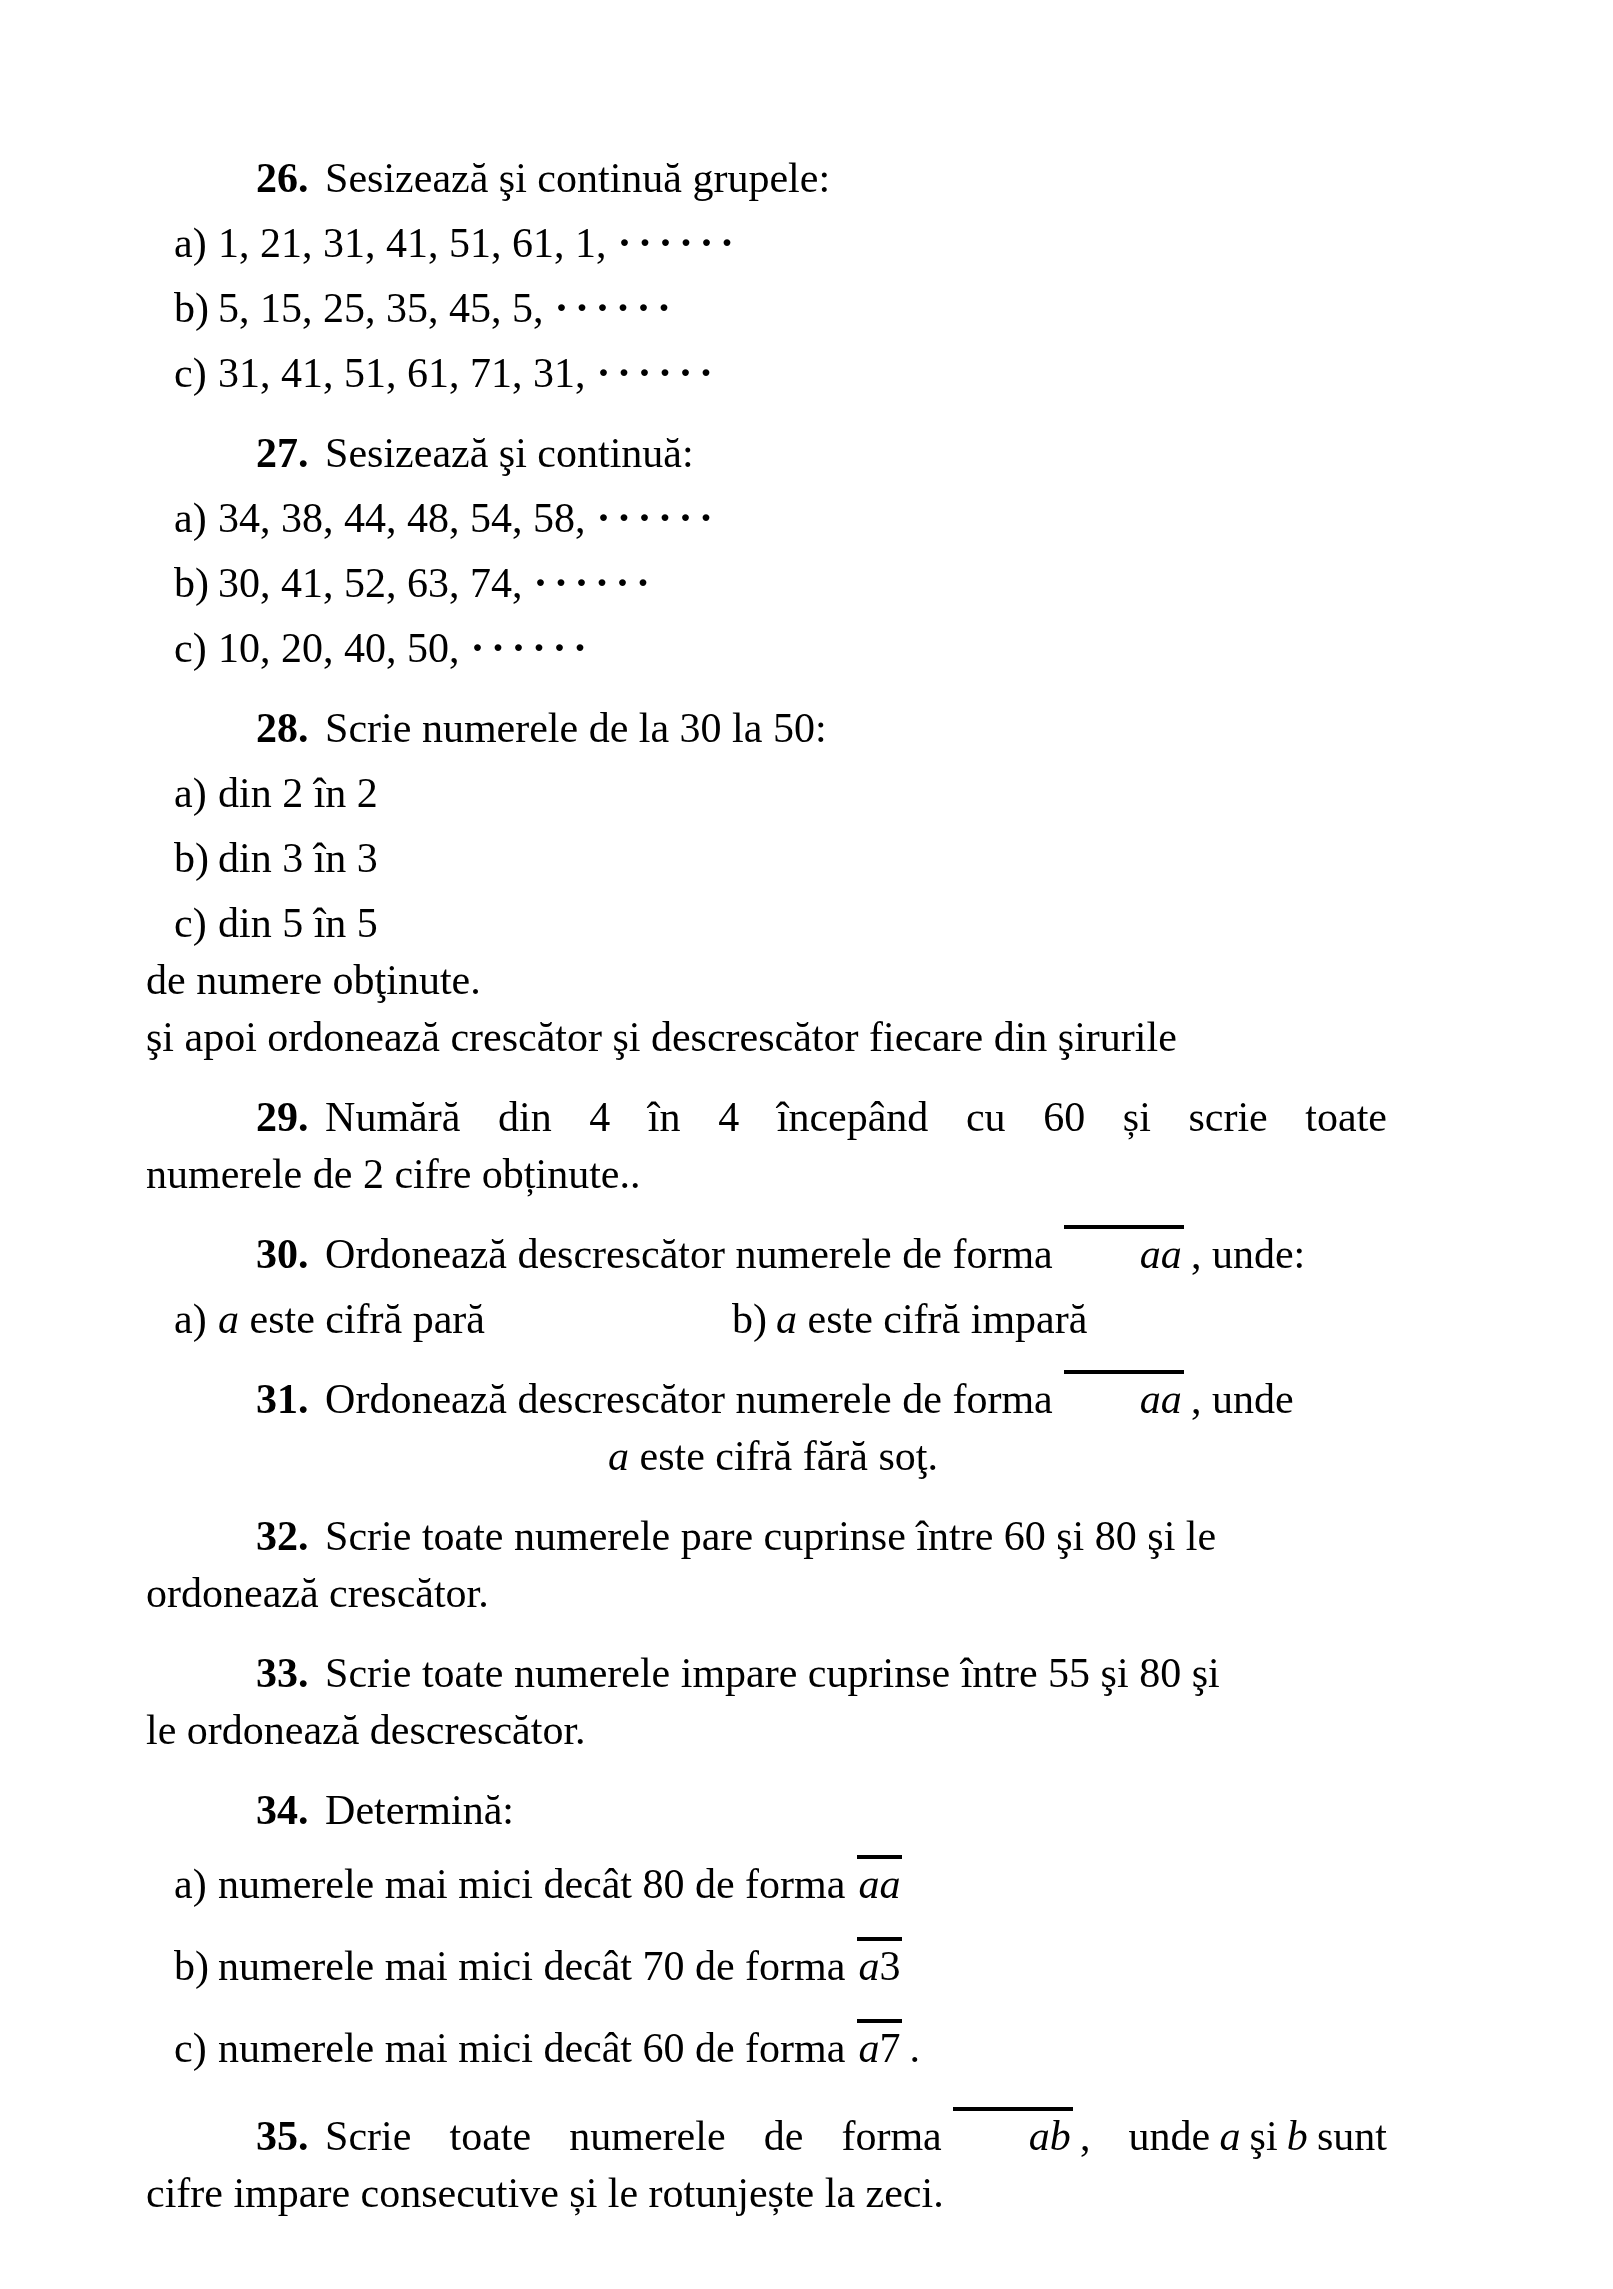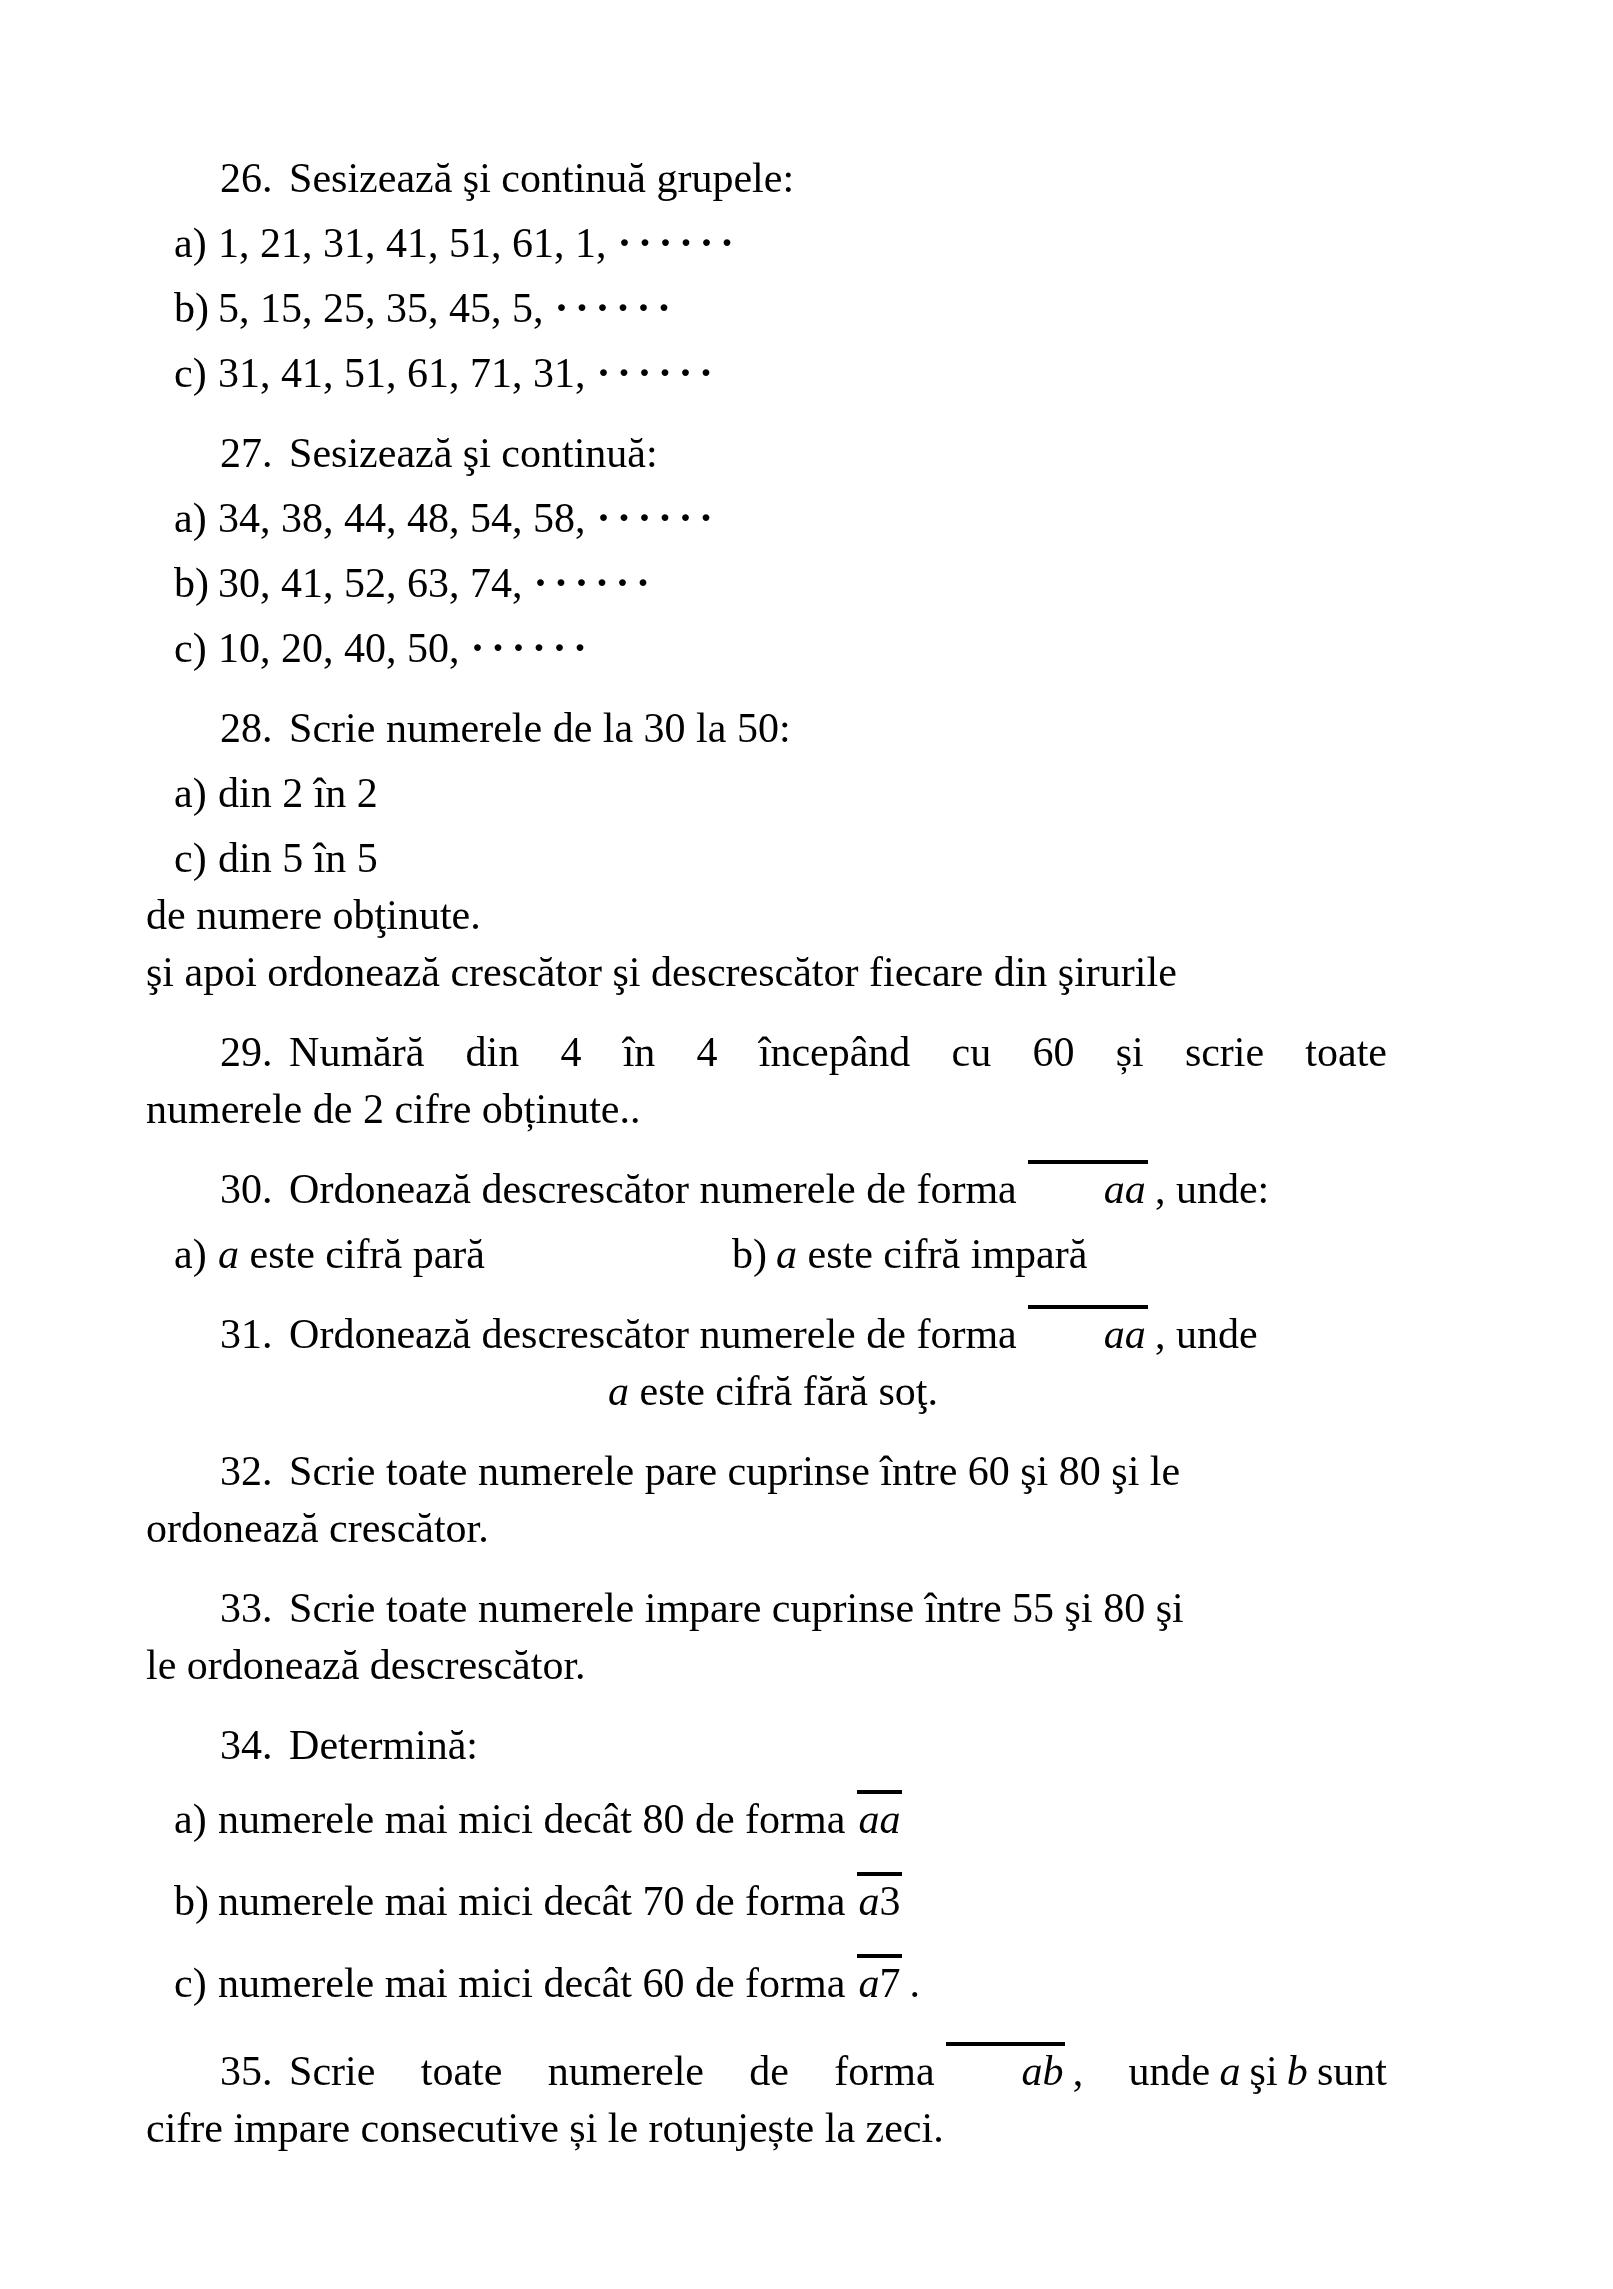--- a/index.html
+++ b/index.html
@@ -17,21 +17,21 @@
     overflow: hidden;
   }
   .content {
     position: absolute;
     left: 146px;
     top: 127px;
     width: 1241px;
   }
   .line { line-height: 57px; }
   .head { text-indent: 74px; margin-top: 23px; }
-  .num { font-weight: normal; margin-right: 16.6px; }
+  .num { font-weight: bold; margin-right: 16.6px; margin-left: 36px; }
   .item { padding-left: 28px; margin-top: 8px; }
   .marker { display: inline-block; width: 44px; text-indent: 0; }
   .dots { margin-left: 11px; font-weight: bold; letter-spacing: 6.5px; }
   .it { font-style: italic; }
   .var { font-style: italic; margin: 0 9.2px; }
   .jl { text-align: justify; text-align-last: justify; }
   .ovl {
     position: relative;
     display: inline-block;
     line-height: 1.15;
@@ -61,20 +61,21 @@
   <div class="line item"><span class="marker">b)</span><span>5, 15, 25, 35, 45, 5,</span><span class="dots">······</span></div>
   <div class="line item"><span class="marker">c)</span><span>31, 41, 51, 61, 71, 31,</span><span class="dots">······</span></div>
 
   <div class="line head"><span class="num">27.</span><span>Sesizează şi continuă:</span></div>
   <div class="line item"><span class="marker">a)</span><span>34, 38, 44, 48, 54, 58,</span><span class="dots">······</span></div>
   <div class="line item"><span class="marker">b)</span><span>30, 41, 52, 63, 74,</span><span class="dots">······</span></div>
   <div class="line item"><span class="marker">c)</span><span>10, 20, 40, 50,</span><span class="dots">······</span></div>
 
   <div class="line head"><span class="num">28.</span><span>Scrie numerele de la 30 la 50:</span></div>
   <div class="line item"><span class="marker">a)</span><span>din 2 în 2</span></div>
+  <div class="line item"><span class="marker">b)</span><span>din 3 în 3</span></div>
   <div class="line item"><span class="marker">c)</span><span>din 5 în 5</span></div>
   <div class="line">de numere obţinute.</div>
   <div class="line">şi apoi ordonează crescător şi descrescător fiecare din şirurile</div>
 
   <div class="line head jl"><span class="num">29.</span><span>Numără din 4 în 4 începând cu 60 și scrie toate</span></div>
   <div class="line">numerele de 2 cifre obținute..</div>
 
   <div class="line head"><span class="num">30.</span><span>Ordonează descrescător numerele de forma</span><span class="ovl"><span class="it">aa</span></span><span>, unde:</span></div>
   <div class="line item"><span class="pair-a"><span class="marker">a)</span><span class="it">a</span> <span>este cifră pară</span></span><span><span class="marker">b)</span><span class="it">a</span> <span>este cifră impară</span></span></div>
 

